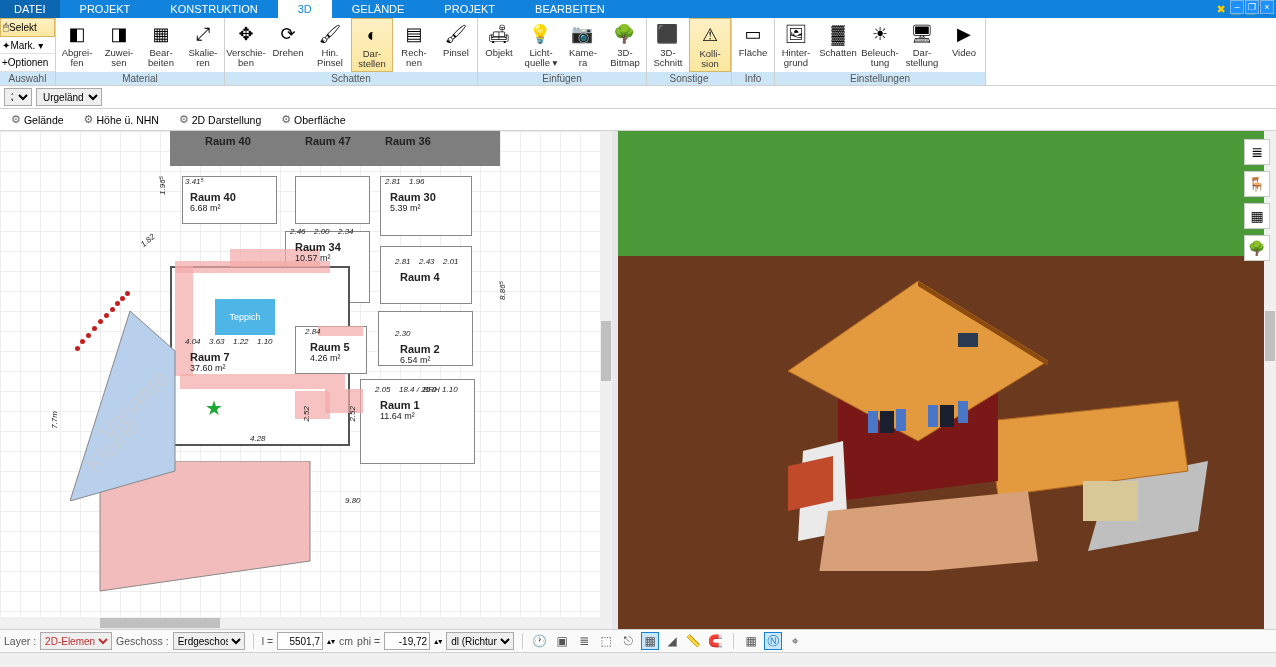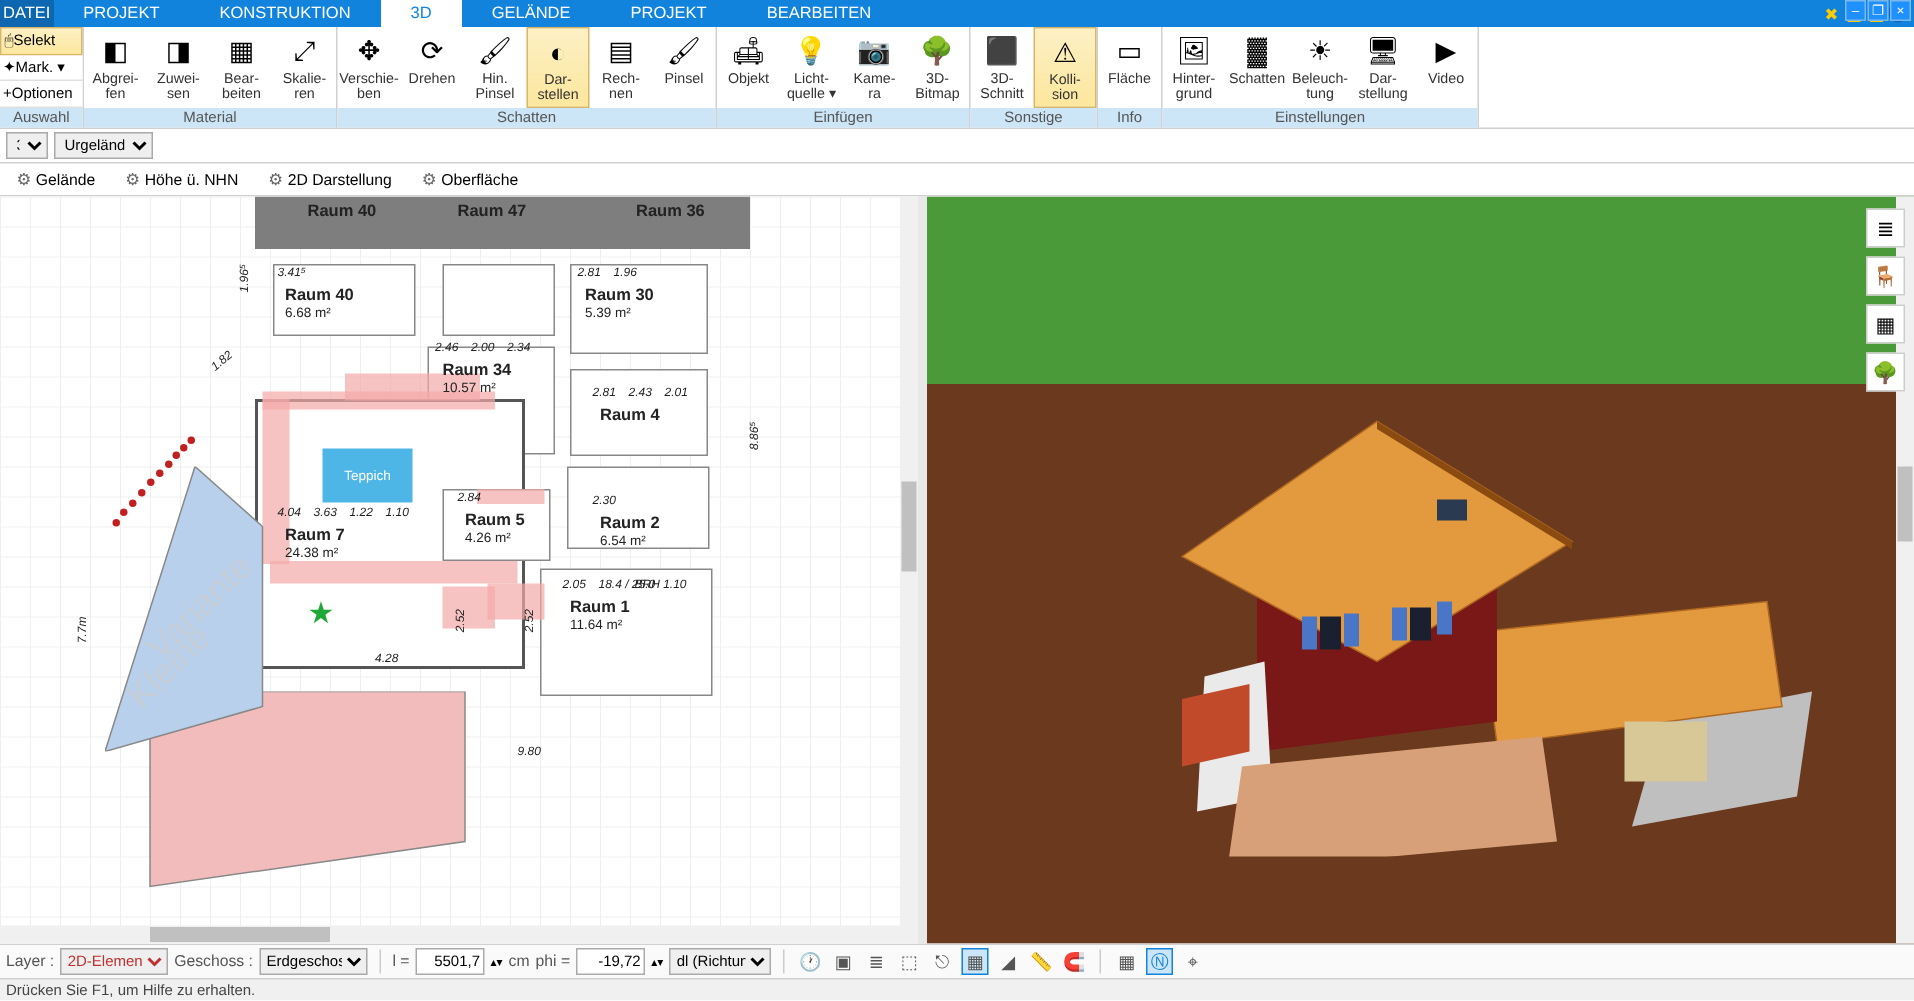--- a/index.html
+++ b/index.html
@@ -1,21 +1,21 @@
 <!DOCTYPE html>
 <html><head>
 <meta charset="utf-8">
 <style>
 * { margin: 0; padding: 0; box-sizing: border-box; font-family: "Segoe UI", Tahoma, sans-serif; }
 body { width: 1276px; height: 667px; overflow: hidden; background: #fff; font-size: 11px; }
 
 
 .menubar { height: 18px; background: #1183dd; display: flex; align-items: center; color: #fff; position: relative; }
 .menu-item { padding: 0 20px; height: 100%; display: flex; align-items: center; font-size: 11px; cursor: pointer; color: #fff; }
-.menu-item.file { background: #0d67b0; padding: 0 2px; }
+.menu-item.file { background: #0d67b0; padding: 0 14px; }
 .menu-item.active { background: #fff; color: #1183dd; }
 .win-controls { position: absolute; right: 2px; top: 0; display: flex; gap: 1px; }
 .win-btn { width: 14px; height: 14px; background: #1e90ff; color: #fff; font-size: 9px; display: flex; align-items: center; justify-content: center; cursor: pointer; border: 1px solid #7ab8e8; }
 .help-icons { display: flex; gap: 1px; margin-left: auto; margin-right: 4px; }
 .help-ico { width: 14px; height: 14px; display: flex; align-items: center; justify-content: center; font-size: 11px; }
 
 
 .ribbon { height: 68px; background: #fff; border-bottom: 1px solid #d0d0d0; display: flex; }
 .ribbon-left-btn { flex: 1; font-size: 10px; padding: 1px 2px; border-bottom: 1px solid #e0e0e0; display: flex; align-items: center; background: linear-gradient(#fdf0c4,#fce79e); border: 1px solid #d8b668; cursor: pointer; }
 .ribbon-left-btn.plain { background: #fff; border: none; border-bottom: 1px solid #e0e0e0; }
@@ -316,39 +316,39 @@
           <div class="bead" style="left:28px;top:28px"></div>
         <div class="bead" style="left:22px;top:35px"></div>
           <div class="bead" style="left:16px;top:42px"></div>
         <div class="bead" style="left:10px;top:48px"></div>
           <div class="bead" style="left:5px;top:55px"></div>
       </div>
 
       <div id="room-labels">
           <div class="fp-label big" style="left: 105px; top: 4px;">Raum 40</div>
           <div class="fp-label big" style="left: 205px; top: 4px;">Raum 47</div>
-          <div class="fp-label big" style="left: 285px; top: 4px; margin-left: 39px;">Raum 36</div>
+          <div class="fp-label big" style="left: 285px; top: 4px;">Raum 36</div>
           <div class="fp-label big" style="left: 90px; top: 60px;">Raum 40</div>
           <div class="fp-label" style="left: 90px; top: 72px;">6.68 m²</div>
           <div class="fp-dim" style="left: 85px; top: 46px;">3.41⁵</div>
           <div class="fp-label big" style="left: 290px; top: 60px;">Raum 30</div>
           <div class="fp-label" style="left: 290px; top: 72px;">5.39 m²</div>
           <div class="fp-dim" style="left: 285px; top: 46px;">2.81</div>
           <div class="fp-dim" style="left: 309px; top: 46px;">1.96</div>
           <div class="fp-label big" style="left: 195px; top: 110px;">Raum 34</div>
           <div class="fp-label" style="left: 195px; top: 122px;">10.57 m²</div>
           <div class="fp-dim" style="left: 190px; top: 96px;">2.46</div>
           <div class="fp-dim" style="left: 214px; top: 96px;">2.00</div>
           <div class="fp-dim" style="left: 238px; top: 96px;">2.34</div>
           <div class="fp-label big" style="left: 300px; top: 140px;">Raum 4</div>
           <div class="fp-dim" style="left: 295px; top: 126px;">2.81</div>
           <div class="fp-dim" style="left: 319px; top: 126px;">2.43</div>
           <div class="fp-dim" style="left: 343px; top: 126px;">2.01</div>
           <div class="fp-label big" style="left: 90px; top: 220px;">Raum 7</div>
-          <div class="fp-label" style="left: 90px; top: 232px;">24.38 m²</div>
+          <div class="fp-label" style="left: 90px; top: 232px;">37.60 m²</div>
           <div class="fp-dim" style="left: 85px; top: 206px;">4.04</div>
           <div class="fp-dim" style="left: 109px; top: 206px;">3.63</div>
           <div class="fp-dim" style="left: 133px; top: 206px;">1.22</div>
           <div class="fp-dim" style="left: 157px; top: 206px;">1.10</div>
           <div class="fp-label big" style="left: 210px; top: 210px;">Raum 5</div>
           <div class="fp-label" style="left: 210px; top: 222px;">4.26 m²</div>
           <div class="fp-dim" style="left: 205px; top: 196px;">2.84</div>
           <div class="fp-label big" style="left: 300px; top: 212px;">Raum 2</div>
           <div class="fp-label" style="left: 300px; top: 224px;">6.54 m²</div>
           <div class="fp-dim" style="left: 295px; top: 198px;">2.30</div>
@@ -448,14 +448,13 @@
   <span class="bb-icon">◢</span>
   <span class="bb-icon">📏</span>
   <span class="bb-icon">🧲</span>
   <div class="bb-sep"></div>
   <span class="bb-icon">▦</span>
   <span class="bb-icon active" style="color:#1183dd">Ⓝ</span>
   <span class="bb-icon">⌖</span>
 </div>
 
 <div class="statusbar">
-  <div class="status-left">Drücken Sie F1, um Hilfe zu erhalten.</div>
 </div>
 
 </body></html>

